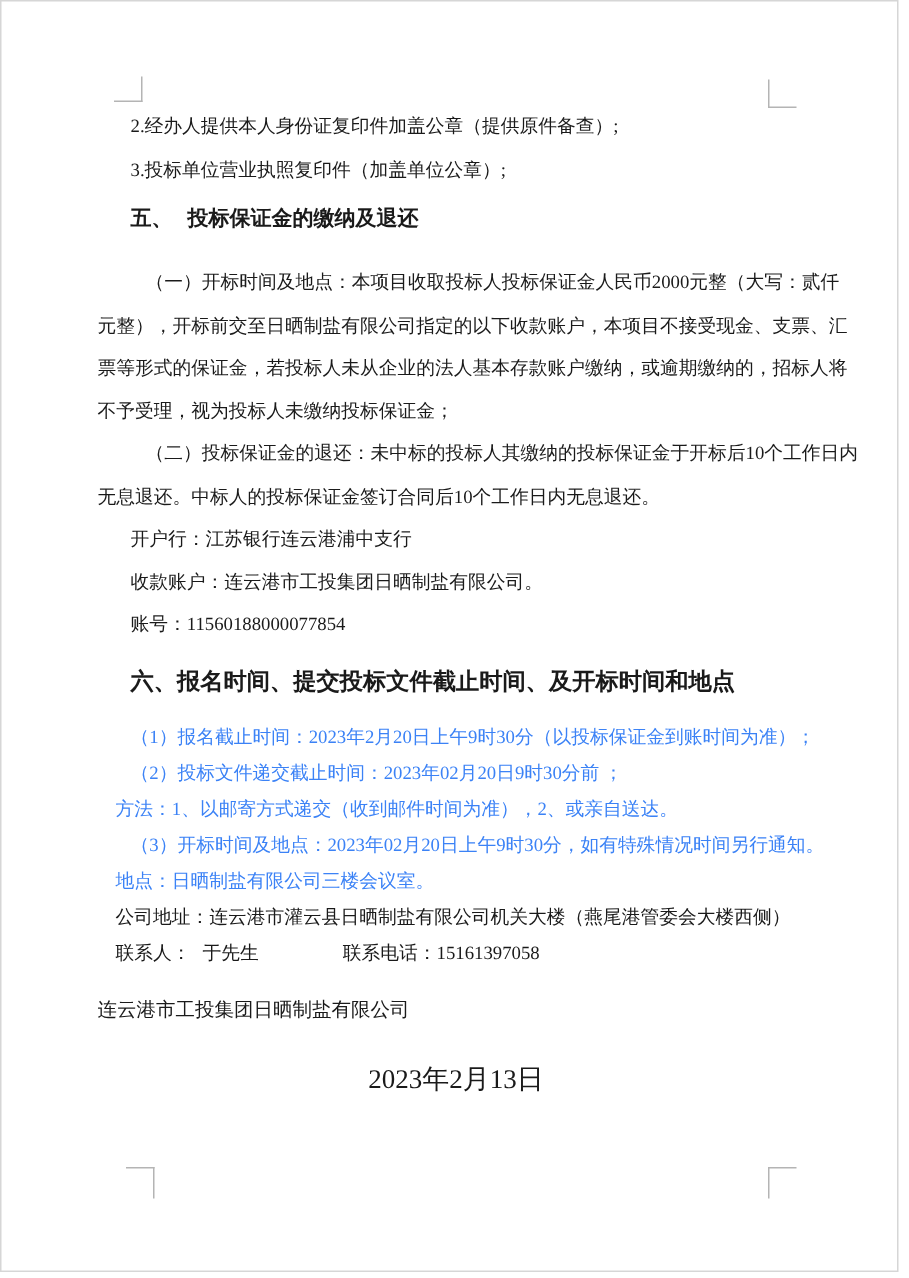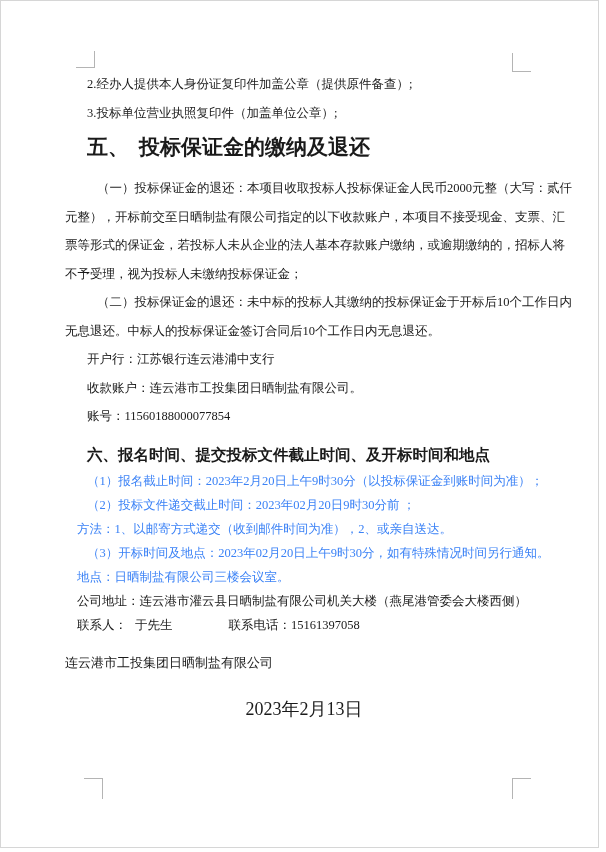--- a/index.html
+++ b/index.html
@@ -24,27 +24,27 @@
     position:absolute;left:64px;top:69px;width:478px;
     color:#1a1a1a;font-size:12.5px;
   }
   .t{white-space:pre;line-height:28.5px;}
   .t6{white-space:pre;line-height:24px;}
   .red{color:#3b82f6;}
   .ind0{padding-left:12px;}
   .ind1{padding-left:22px;}
   .ind2{padding-left:32px;}
   .h5{
-    font-weight:bold;font-size:21px;line-height:22px;
+    font-weight:bold;font-size:14px;line-height:22px;
     padding-left:22px;margin-top:9px;margin-bottom:16px;white-space:pre;
   }
   .h5 .num{margin-right:10px;}
   .h6{
     font-weight:bold;font-size:15.5px;line-height:22px;
-    padding-left:22px;margin-top:13px;margin-bottom:3px;white-space:pre;
+    padding-left:22px;margin-top:13px;margin-bottom:13px;white-space:pre;
   }
   .contact-gap{margin-left:56px;}
   .person-gap{margin-left:8px;}
   .footer-company{
     text-align:left;font-weight:normal;font-size:13px;line-height:22px;margin-top:15px;white-space:pre;
   }
   .footer-date{
     text-align:center;font-size:18px;line-height:22px;margin-top:24px;white-space:pre;
   }
 </style>
@@ -58,21 +58,21 @@
   <div class="crop bl"></div>
   <div class="crop br"></div>
 
   <div class="content">
 
     <div class="t ind1">2.经办人提供本人身份证复印件加盖公章（提供原件备查）;</div>
     <div class="t ind1">3.投标单位营业执照复印件（加盖单位公章）;</div>
 
     <div class="h5"><span class="num">五、</span><span>投标保证金的缴纳及退还</span></div>
 
-    <div class="t ind2">（一）投标保证金的退还：本项目收取投标人投标保证金人民币2000元整（大写：贰仟</div>
+    <div class="t ind2">（一）开标时间及地点：本项目收取投标人投标保证金人民币2000元整（大写：贰仟</div>
     <div class="t">元整），开标前交至日晒制盐有限公司指定的以下收款账户，本项目不接受现金、支票、汇</div>
     <div class="t">票等形式的保证金，若投标人未从企业的法人基本存款账户缴纳，或逾期缴纳的，招标人将</div>
     <div class="t">不予受理，视为投标人未缴纳投标保证金；</div>
 
     <div class="t ind2">（二）投标保证金的退还：未中标的投标人其缴纳的投标保证金于开标后10个工作日内</div>
     <div class="t">无息退还。中标人的投标保证金签订合同后10个工作日内无息退还。</div>
 
     <div class="t ind1">开户行：江苏银行连云港浦中支行</div>
     <div class="t ind1">收款账户：连云港市工投集团日晒制盐有限公司。</div>
     <div class="t ind1">账号：11560188000077854</div>

